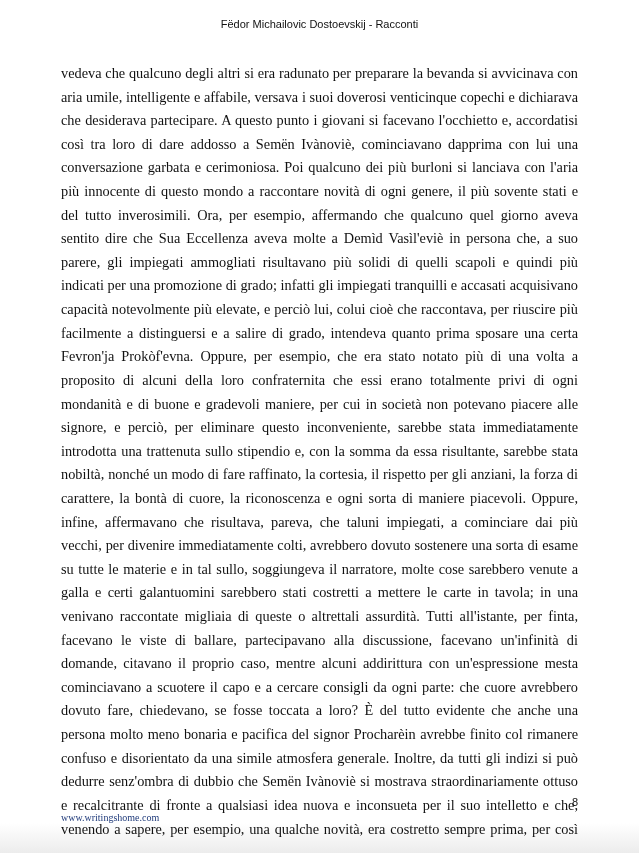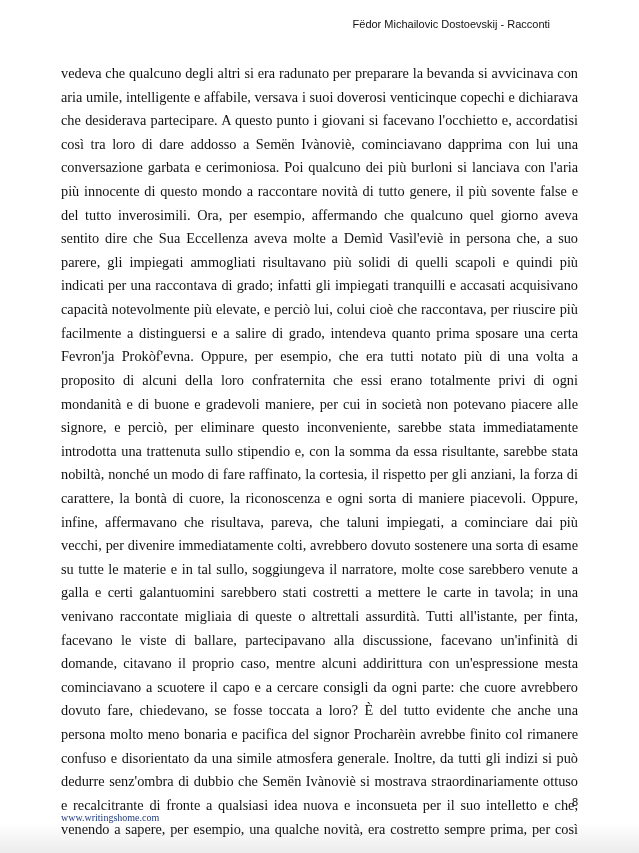--- a/index.html
+++ b/index.html
@@ -8,22 +8,22 @@
     background: #ffffff;
     position: relative;
     font-family: "Liberation Serif", "DejaVu Serif", serif;
     color: #111111;
   }
   .page-shadow-bottom {
     position: absolute; left: 0; right: 0; bottom: 0; height: 30px;
     background: linear-gradient(to bottom, #ffffff, #ececec);
   }
   .header {
-    position: absolute; top: 18px; left: 0; width: 550px;
-    text-align: right;
+    position: absolute; top: 18px; left: 0; width: 639px;
+    text-align: center;
     font-family: "Liberation Sans", "DejaVu Sans", sans-serif;
     font-size: 11px; color: #111;
   }
   .body-text {
     position: absolute; left: 61px; width: 517px; top: 62px;
   }
   .line {
     display: block;
     height: 23.62px; line-height: 23.62px;
     font-size: 14.3px;
@@ -49,28 +49,28 @@
 <div class="page-shadow-bottom"></div>
 
 <div class="header">Fëdor Michailovic Dostoevskij  - Racconti</div>
 
 <div class="body-text" id="body-text">
     <div class="line"><span class="inner">vedeva che qualcuno degli altri si era radunato per preparare la bevanda si avvicinava con</span></div>
     <div class="line"><span class="inner">aria umile, intelligente e affabile, versava i suoi doverosi venticinque copechi e dichiarava</span></div>
     <div class="line"><span class="inner">che desiderava partecipare. A questo punto i giovani si facevano l'occhietto e, accordatisi</span></div>
     <div class="line"><span class="inner">così tra loro di dare addosso a Semën Ivànoviè, cominciavano dapprima con lui una</span></div>
     <div class="line"><span class="inner">conversazione garbata e cerimoniosa. Poi qualcuno dei più burloni si lanciava con l'aria</span></div>
-    <div class="line"><span class="inner">più innocente di questo mondo a raccontare novità di tutto genere, il più sovente false e</span></div>
+    <div class="line"><span class="inner">più innocente di questo mondo a raccontare novità di ogni genere, il più sovente stati e</span></div>
     <div class="line"><span class="inner">del tutto inverosimili. Ora, per esempio, affermando che qualcuno quel giorno aveva</span></div>
     <div class="line"><span class="inner">sentito dire che Sua Eccellenza aveva molte a Demìd Vasìl'eviè in persona che, a suo</span></div>
     <div class="line"><span class="inner">parere, gli impiegati ammogliati risultavano più solidi di quelli scapoli e quindi più</span></div>
-    <div class="line"><span class="inner">indicati per una raccontava di grado; infatti gli impiegati tranquilli e accasati acquisivano</span></div>
+    <div class="line"><span class="inner">indicati per una promozione di grado; infatti gli impiegati tranquilli e accasati acquisivano</span></div>
     <div class="line"><span class="inner">capacità notevolmente più elevate, e perciò lui, colui cioè che raccontava, per riuscire più</span></div>
     <div class="line"><span class="inner">facilmente a distinguersi e a salire di grado, intendeva quanto prima sposare una certa</span></div>
-    <div class="line"><span class="inner">Fevron'ja Prokòf'evna. Oppure, per esempio, che era tutti notato più di una volta a</span></div>
+    <div class="line"><span class="inner">Fevron'ja Prokòf'evna. Oppure, per esempio, che era stato notato più di una volta a</span></div>
     <div class="line"><span class="inner">proposito di alcuni della loro confraternita che essi erano totalmente privi di ogni</span></div>
     <div class="line"><span class="inner">mondanità e di buone e gradevoli maniere, per cui in società non potevano piacere alle</span></div>
     <div class="line"><span class="inner">signore, e perciò, per eliminare questo inconveniente, sarebbe stata immediatamente</span></div>
     <div class="line"><span class="inner">introdotta una trattenuta sullo stipendio e, con la somma da essa risultante, sarebbe stata</span></div>
     <div class="line"><span class="inner">nobiltà, nonché un modo di fare raffinato, la cortesia, il rispetto per gli anziani, la forza di</span></div>
     <div class="line"><span class="inner">carattere, la bontà di cuore, la riconoscenza e ogni sorta di maniere piacevoli. Oppure,</span></div>
     <div class="line"><span class="inner">infine, affermavano che risultava, pareva, che taluni impiegati, a cominciare dai più</span></div>
     <div class="line"><span class="inner">vecchi, per divenire immediatamente colti, avrebbero dovuto sostenere una sorta di esame</span></div>
     <div class="line"><span class="inner">su tutte le materie e in tal sullo, soggiungeva il narratore, molte cose sarebbero venute a</span></div>
     <div class="line"><span class="inner">galla e certi galantuomini sarebbero stati costretti a mettere le carte in tavola; in una parola</span></div>

